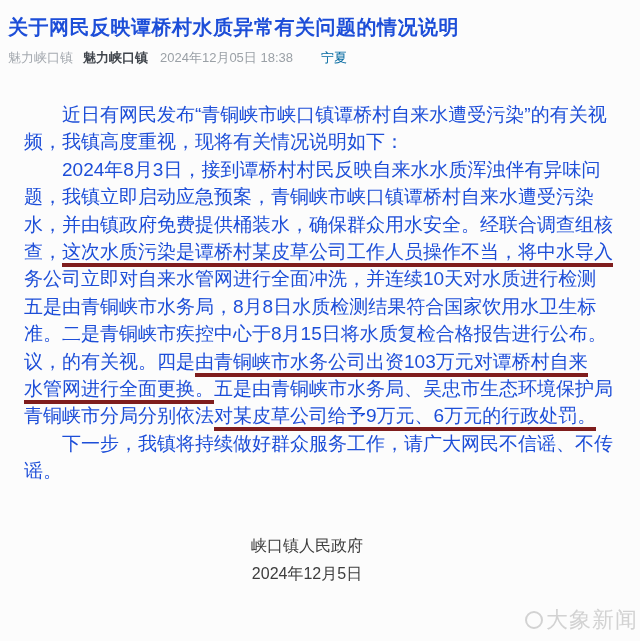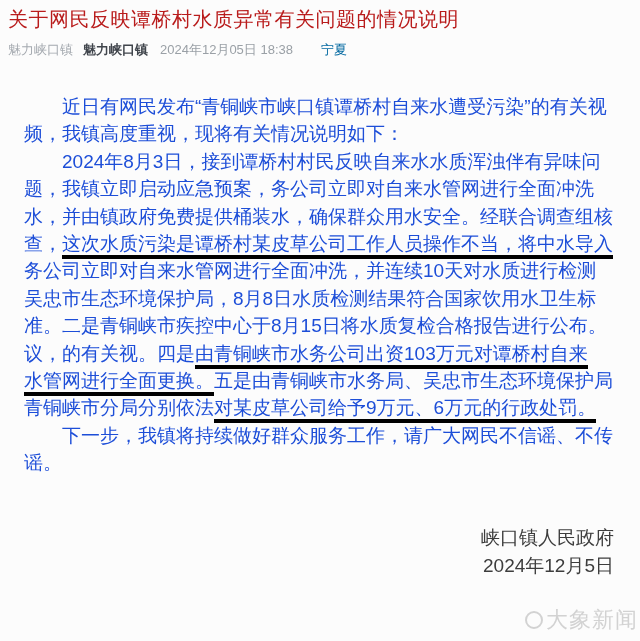--- a/index.html
+++ b/index.html
@@ -5,24 +5,24 @@
   html, body {
     margin: 0; padding: 0;
     width: 640px; height: 641px;
     background: #fcfcfc;
     overflow: hidden;
     font-family: "Liberation Sans", "DejaVu Sans", sans-serif;
   }
   .page { position: relative; width: 640px; height: 641px; }
 
   .title {
-    padding: 6px 10px 0 8px;
+    padding: 14px 10px 0 8px;
     font-size: 20px;
-    font-weight: normal;
-    color: #b91c1c;
+    font-weight: bold;
+    color: #1d4ed8;
     line-height: 26px;
     letter-spacing: 0.5px;
   }
 
   .byline {
     margin: 9px 0 0 8px;
     font-size: 13px;
     color: #9aa0a6;
     line-height: 18px;
     white-space: nowrap;
@@ -40,29 +40,29 @@
     letter-spacing: 0px;
   }
   .article .line {
     line-height: 27.4px;
     height: 27.4px;
     white-space: nowrap;
   }
   .article .line.indent { text-indent: 2em; }
 
   .redline {
-    border-bottom: 4px solid #000000;
+    border-bottom: 4px solid #7f1d1d;
     padding-bottom: 1px;
   }
 
   .signature {
     margin-top: 48px;
     padding-right: 26px;
-    text-align: right;
-    font-size: 19px;
+    text-align: center;
+    font-size: 16px;
     color: #3d3d3d;
     line-height: 27.4px;
   }
 
   .watermark {
     position: absolute;
     right: 2px;
     top: 605px;
     display: flex;
     align-items: center;
@@ -91,25 +91,25 @@
   <div class="title">关于网民反映谭桥村水质异常有关问题的情况说明</div>
 
   <div class="byline">
     <span class="author">魅力峡口镇</span><span class="account">魅力峡口镇</span><span class="dt">2024年12月05日 18:38</span><span class="region">宁夏</span>
   </div>
 
   <div class="article">
       <div class="line indent"><span>近日有网民发布“青铜峡市峡口镇谭桥村自来水遭受污染”的有关视</span></div>
       <div class="line"><span>频，我镇高度重视，现将有关情况说明如下：</span></div>
       <div class="line indent"><span>2024年8月3日，接到谭桥村村民反映自来水水质浑浊伴有异味问</span></div>
-      <div class="line"><span>题，我镇立即启动应急预案，务公司立即对自来水管网进行全面冲洗</span></div>
+      <div class="line"><span>题，我镇立即启动应急预案，青铜峡市峡口镇谭桥村自来水遭受污染</span></div>
       <div class="line"><span>水，并由镇政府免费提供桶装水，确保群众用水安全。经联合调查组核</span></div>
       <div class="line"><span>查，</span><span class="redline">这次水质污染是谭桥村某皮草公司工作人员操作不当，将中水导入</span></div>
       <div class="line"><span>务公司立即对自来水管网进行全面冲洗，并连续10天对水质进行检测</span></div>
-      <div class="line"><span>吴忠市生态环境保护局，8月8日水质检测结果符合国家饮用水卫生标</span></div>
+      <div class="line"><span>五是由青铜峡市水务局，8月8日水质检测结果符合国家饮用水卫生标</span></div>
       <div class="line"><span>准。二是青铜峡市疾控中心于8月15日将水质复检合格报告进行公布。</span></div>
       <div class="line"><span>议，的有关视。四是</span><span class="redline">由青铜峡市水务公司出资103万元对谭桥村自来</span></div>
       <div class="line"><span class="redline">水管网进行全面更换。</span><span>五是由青铜峡市水务局、吴忠市生态环境保护局</span></div>
       <div class="line"><span>青铜峡市分局分别依法</span><span class="redline">对某皮草公司给予9万元、6万元的行政处罚。</span></div>
       <div class="line indent"><span>下一步，我镇将持续做好群众服务工作，请广大网民不信谣、不传</span></div>
       <div class="line"><span>谣。</span></div>
     </div>
 
   <div class="signature">
     <div>峡口镇人民政府</div>

